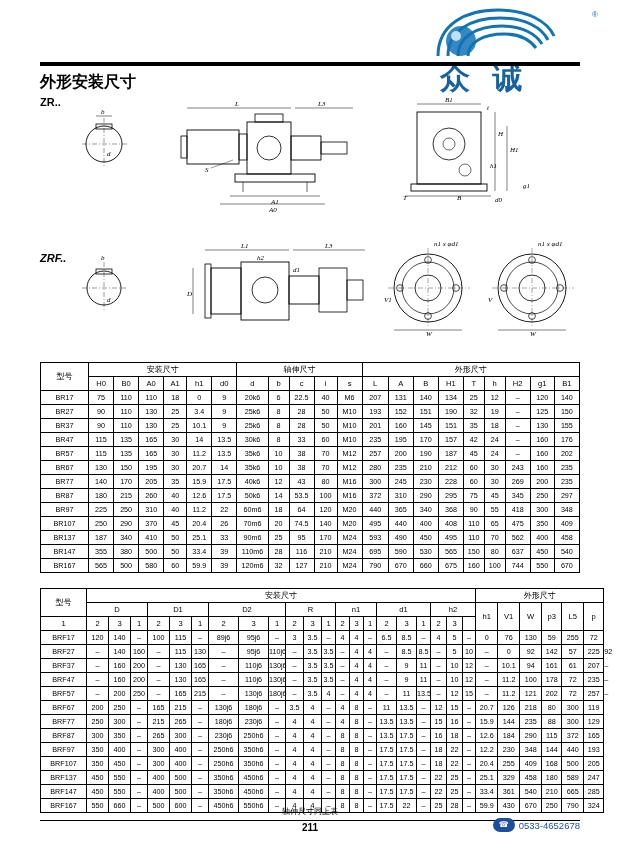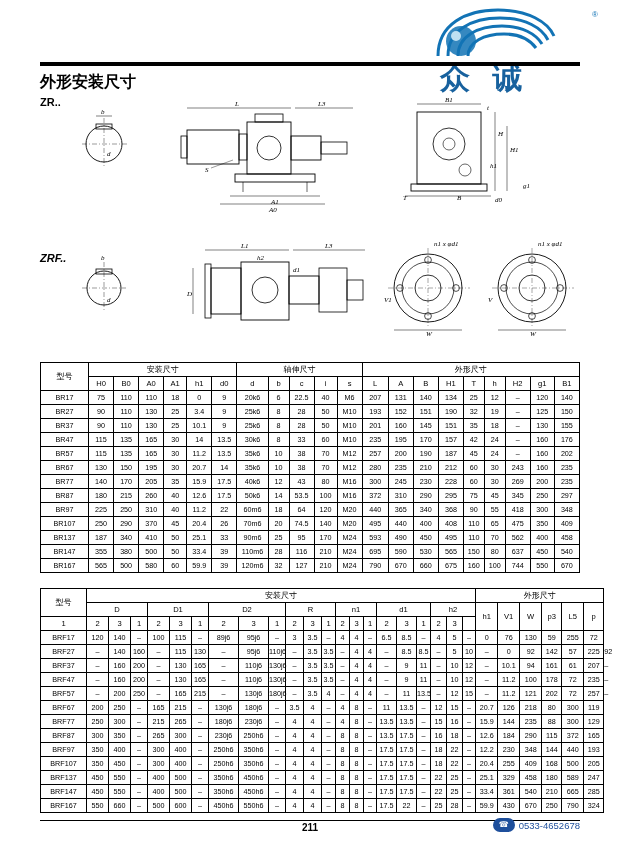--- a/index.html
+++ b/index.html
@@ -1075,20 +1075,21 @@
           <td>59.9</td>
           <td>430</td>
           <td>670</td>
           <td>250</td>
           <td>790</td>
           <td>324</td>
         </tr>
       </tbody>
   </table>
 
+  <div class="caption">轴伸尺寸同上表</div>
 
   <div class="footer-rule"></div>
   <div class="pageno">211</div>
   <div class="phone">
     <span class="phone-icon">☎</span>
     <span>0533-4652678</span>
   </div>
 
 </div>
 

